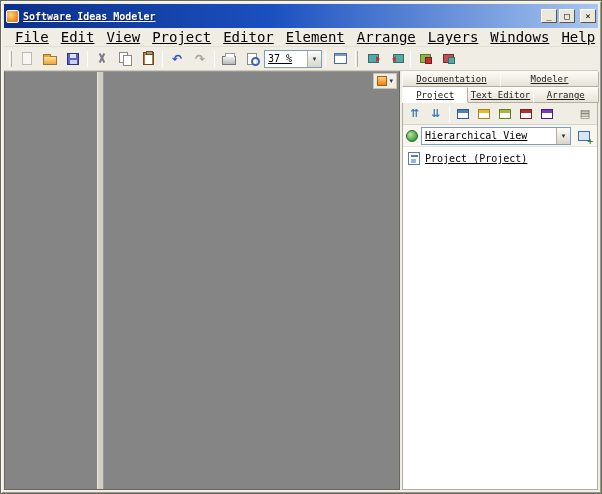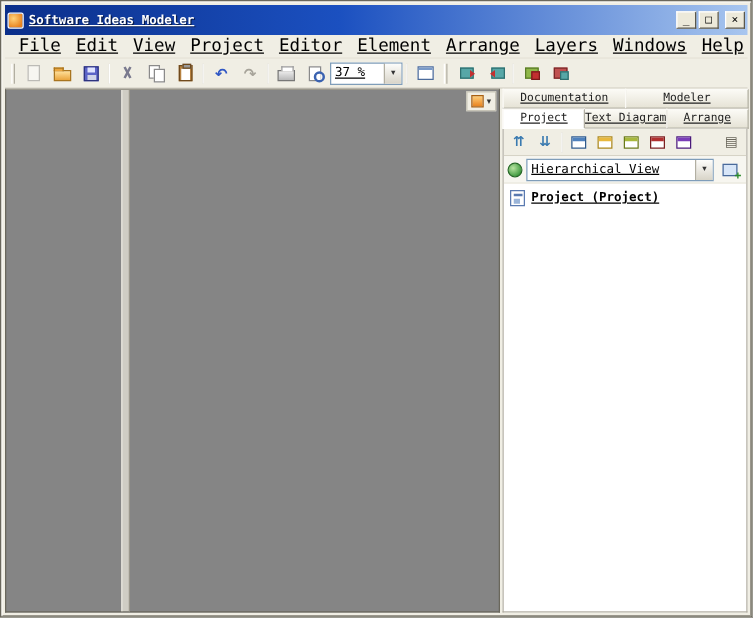--- a/index.html
+++ b/index.html
@@ -114,21 +114,21 @@
   .tab.active{background:#fff;border-bottom-color:#fff;z-index:2;}
   .panel-body{flex:1;background:#fff;border:1px solid #b2afa2;border-top:none;display:flex;flex-direction:column;
     overflow:hidden;min-height:0;}
   .ptoolbar{height:22px;flex:0 0 22px;background:#f0eee4;border-bottom:1px solid #d6d3c6;display:flex;
     align-items:center;padding:0 2px;gap:1px;}
   .view-row{height:22px;flex:0 0 22px;display:flex;align-items:center;gap:3px;padding:1px 3px;background:#f7f6f0;
     border-bottom:1px solid #e6e4d8;}
   .view-combo{flex:1;}
   .tree{flex:1;background:#fff;padding:4px 3px;overflow:hidden;}
   .tree-item{display:flex;align-items:center;gap:5px;font-size:10px;padding:1px 2px;}
-  .tree-label{text-decoration:underline;white-space:nowrap;font-weight:bold;}
+  .tree-label{text-decoration:underline;white-space:nowrap;}
   .ml-auto{margin-left:auto;}
 </style>
 </head>
 <body>
 
 <div class="window">
 
   <div class="titlebar">
     <span class="app-icon"></span>
     <span class="title">Software Ideas Modeler</span>
@@ -230,21 +230,21 @@
           </div>
         <div class="tab">
             <span>Modeler</span>
           </div>
       </div>
       <div class="tabrow">
         <div class="tab active">
             <span>Project</span>
           </div>
         <div class="tab">
-            <span>Text Diagram</span>
+            <span>Text Editor</span>
           </div>
         <div class="tab">
             <span>Arrange</span>
           </div>
       </div>
 
       <div class="panel-body">
         <div class="ptoolbar">
           <button class="pbtn">
               <span class="glyph g-updown">⇈</span>

